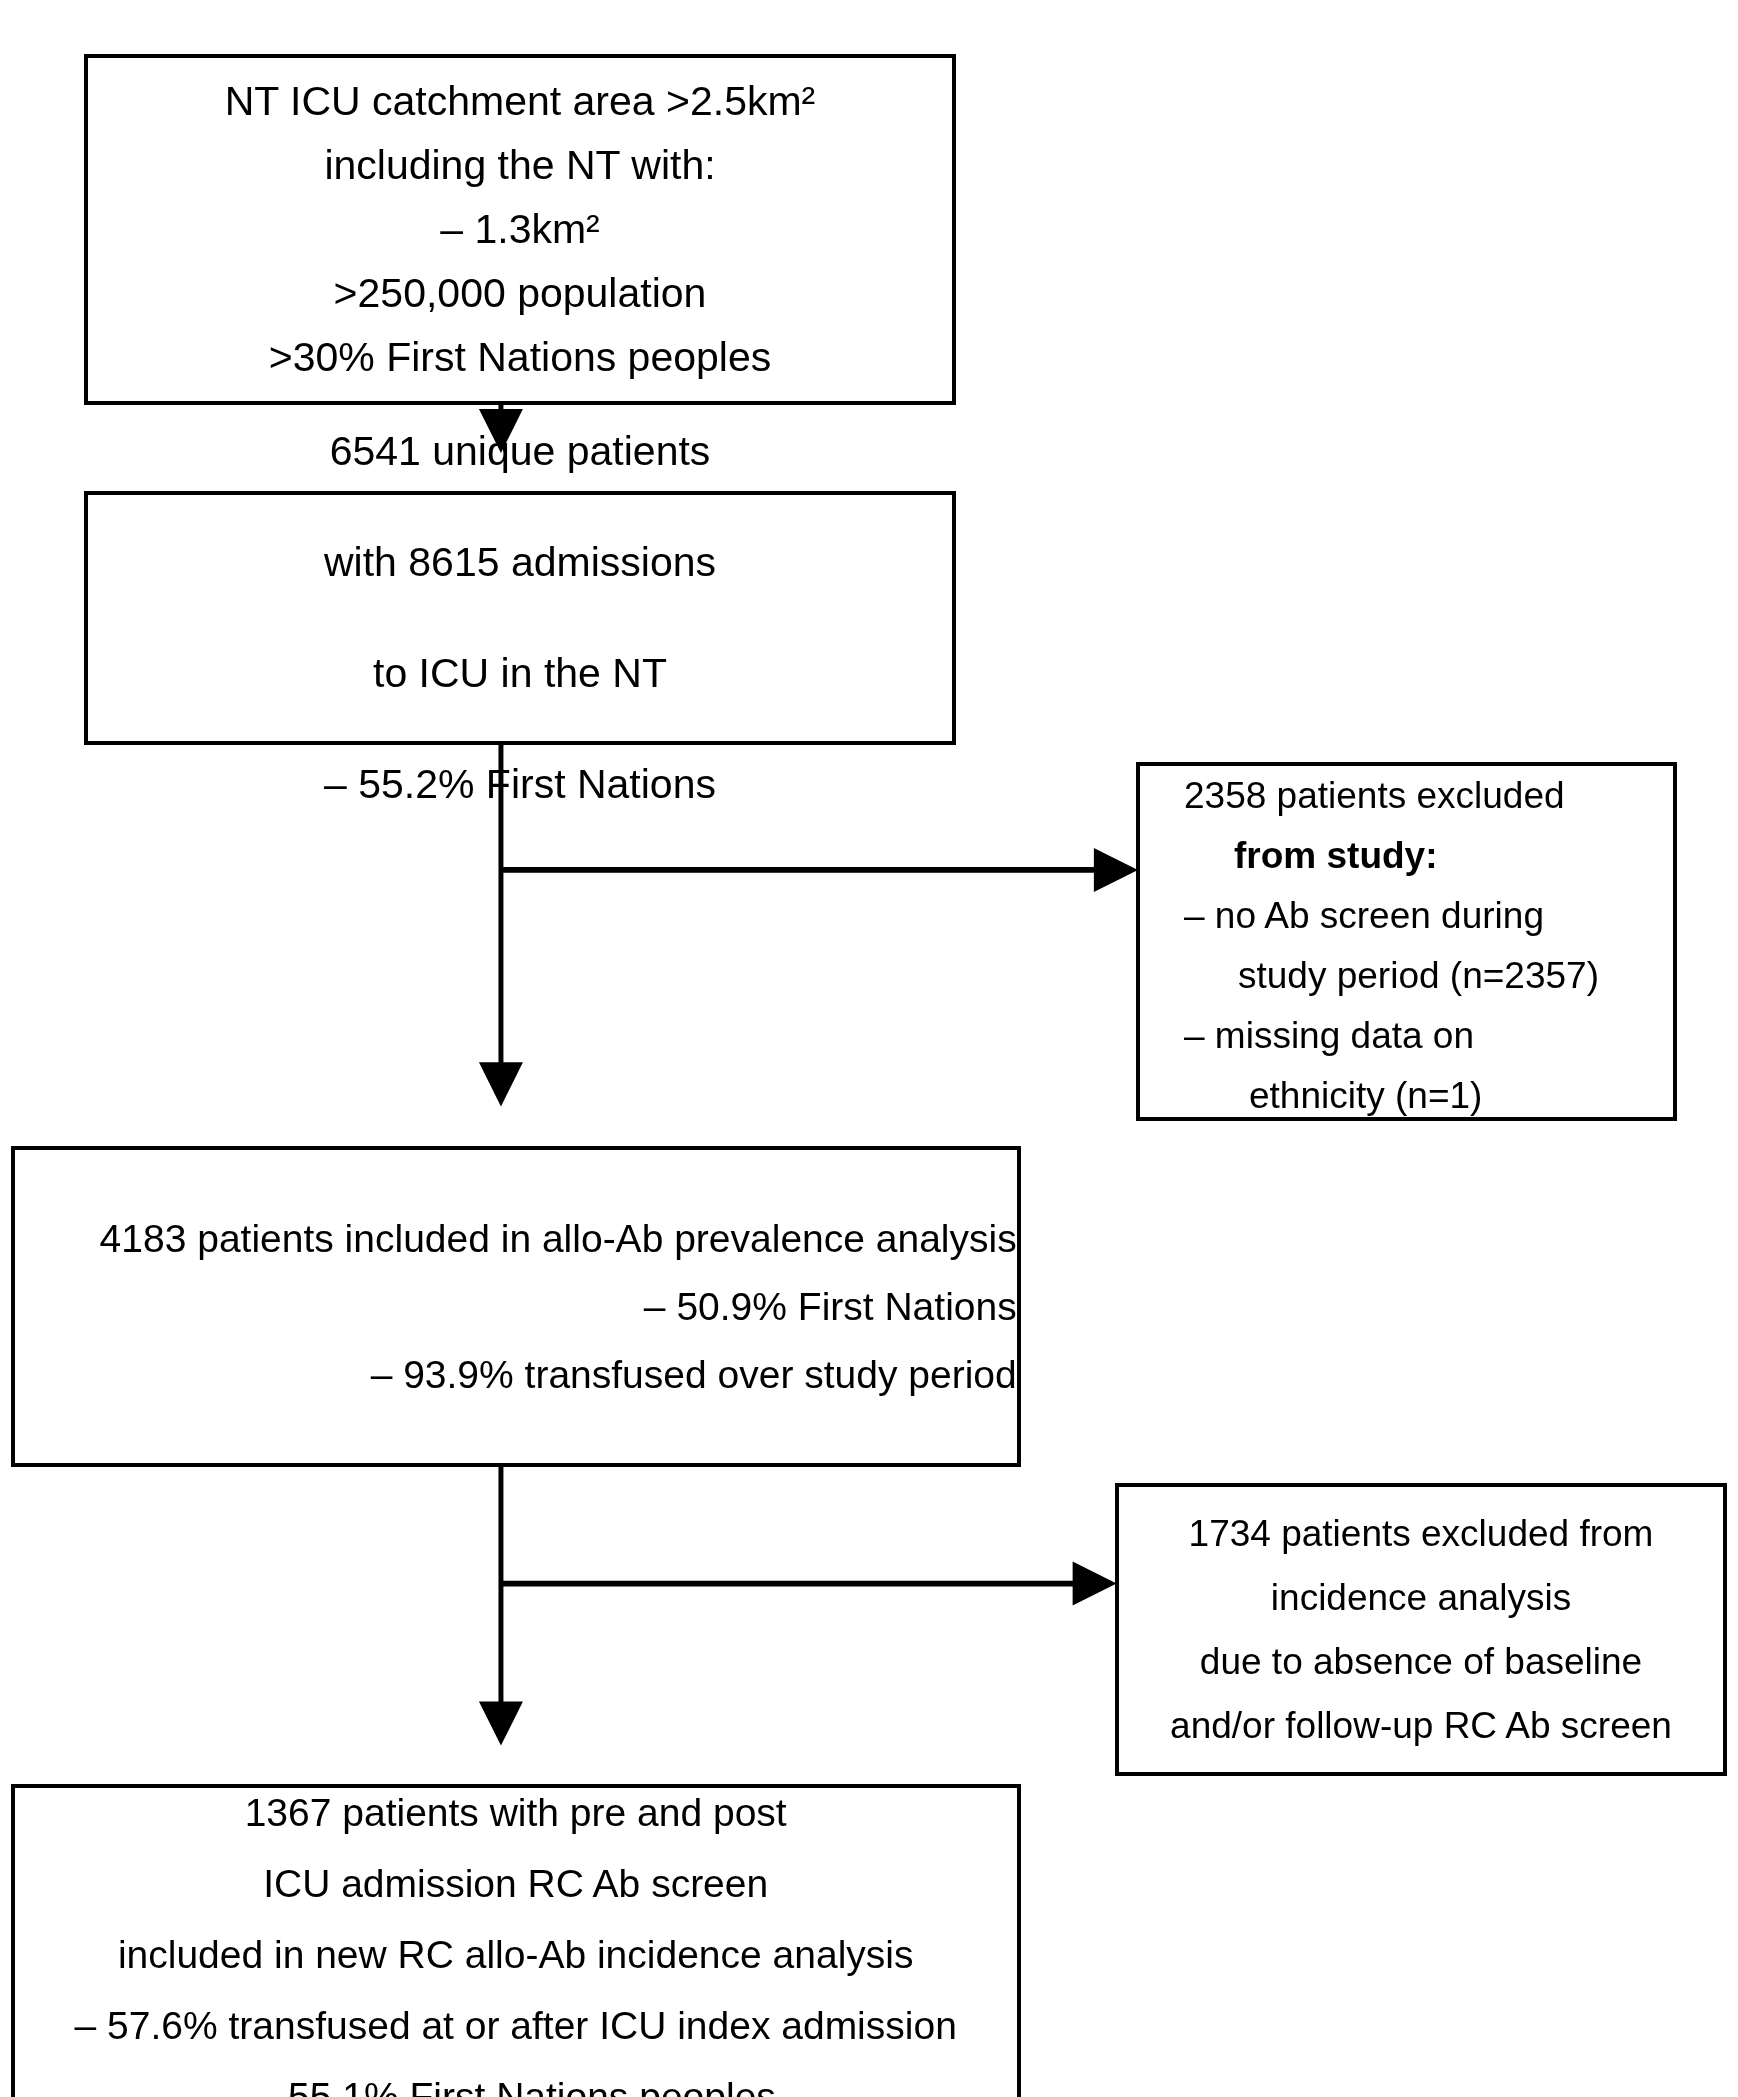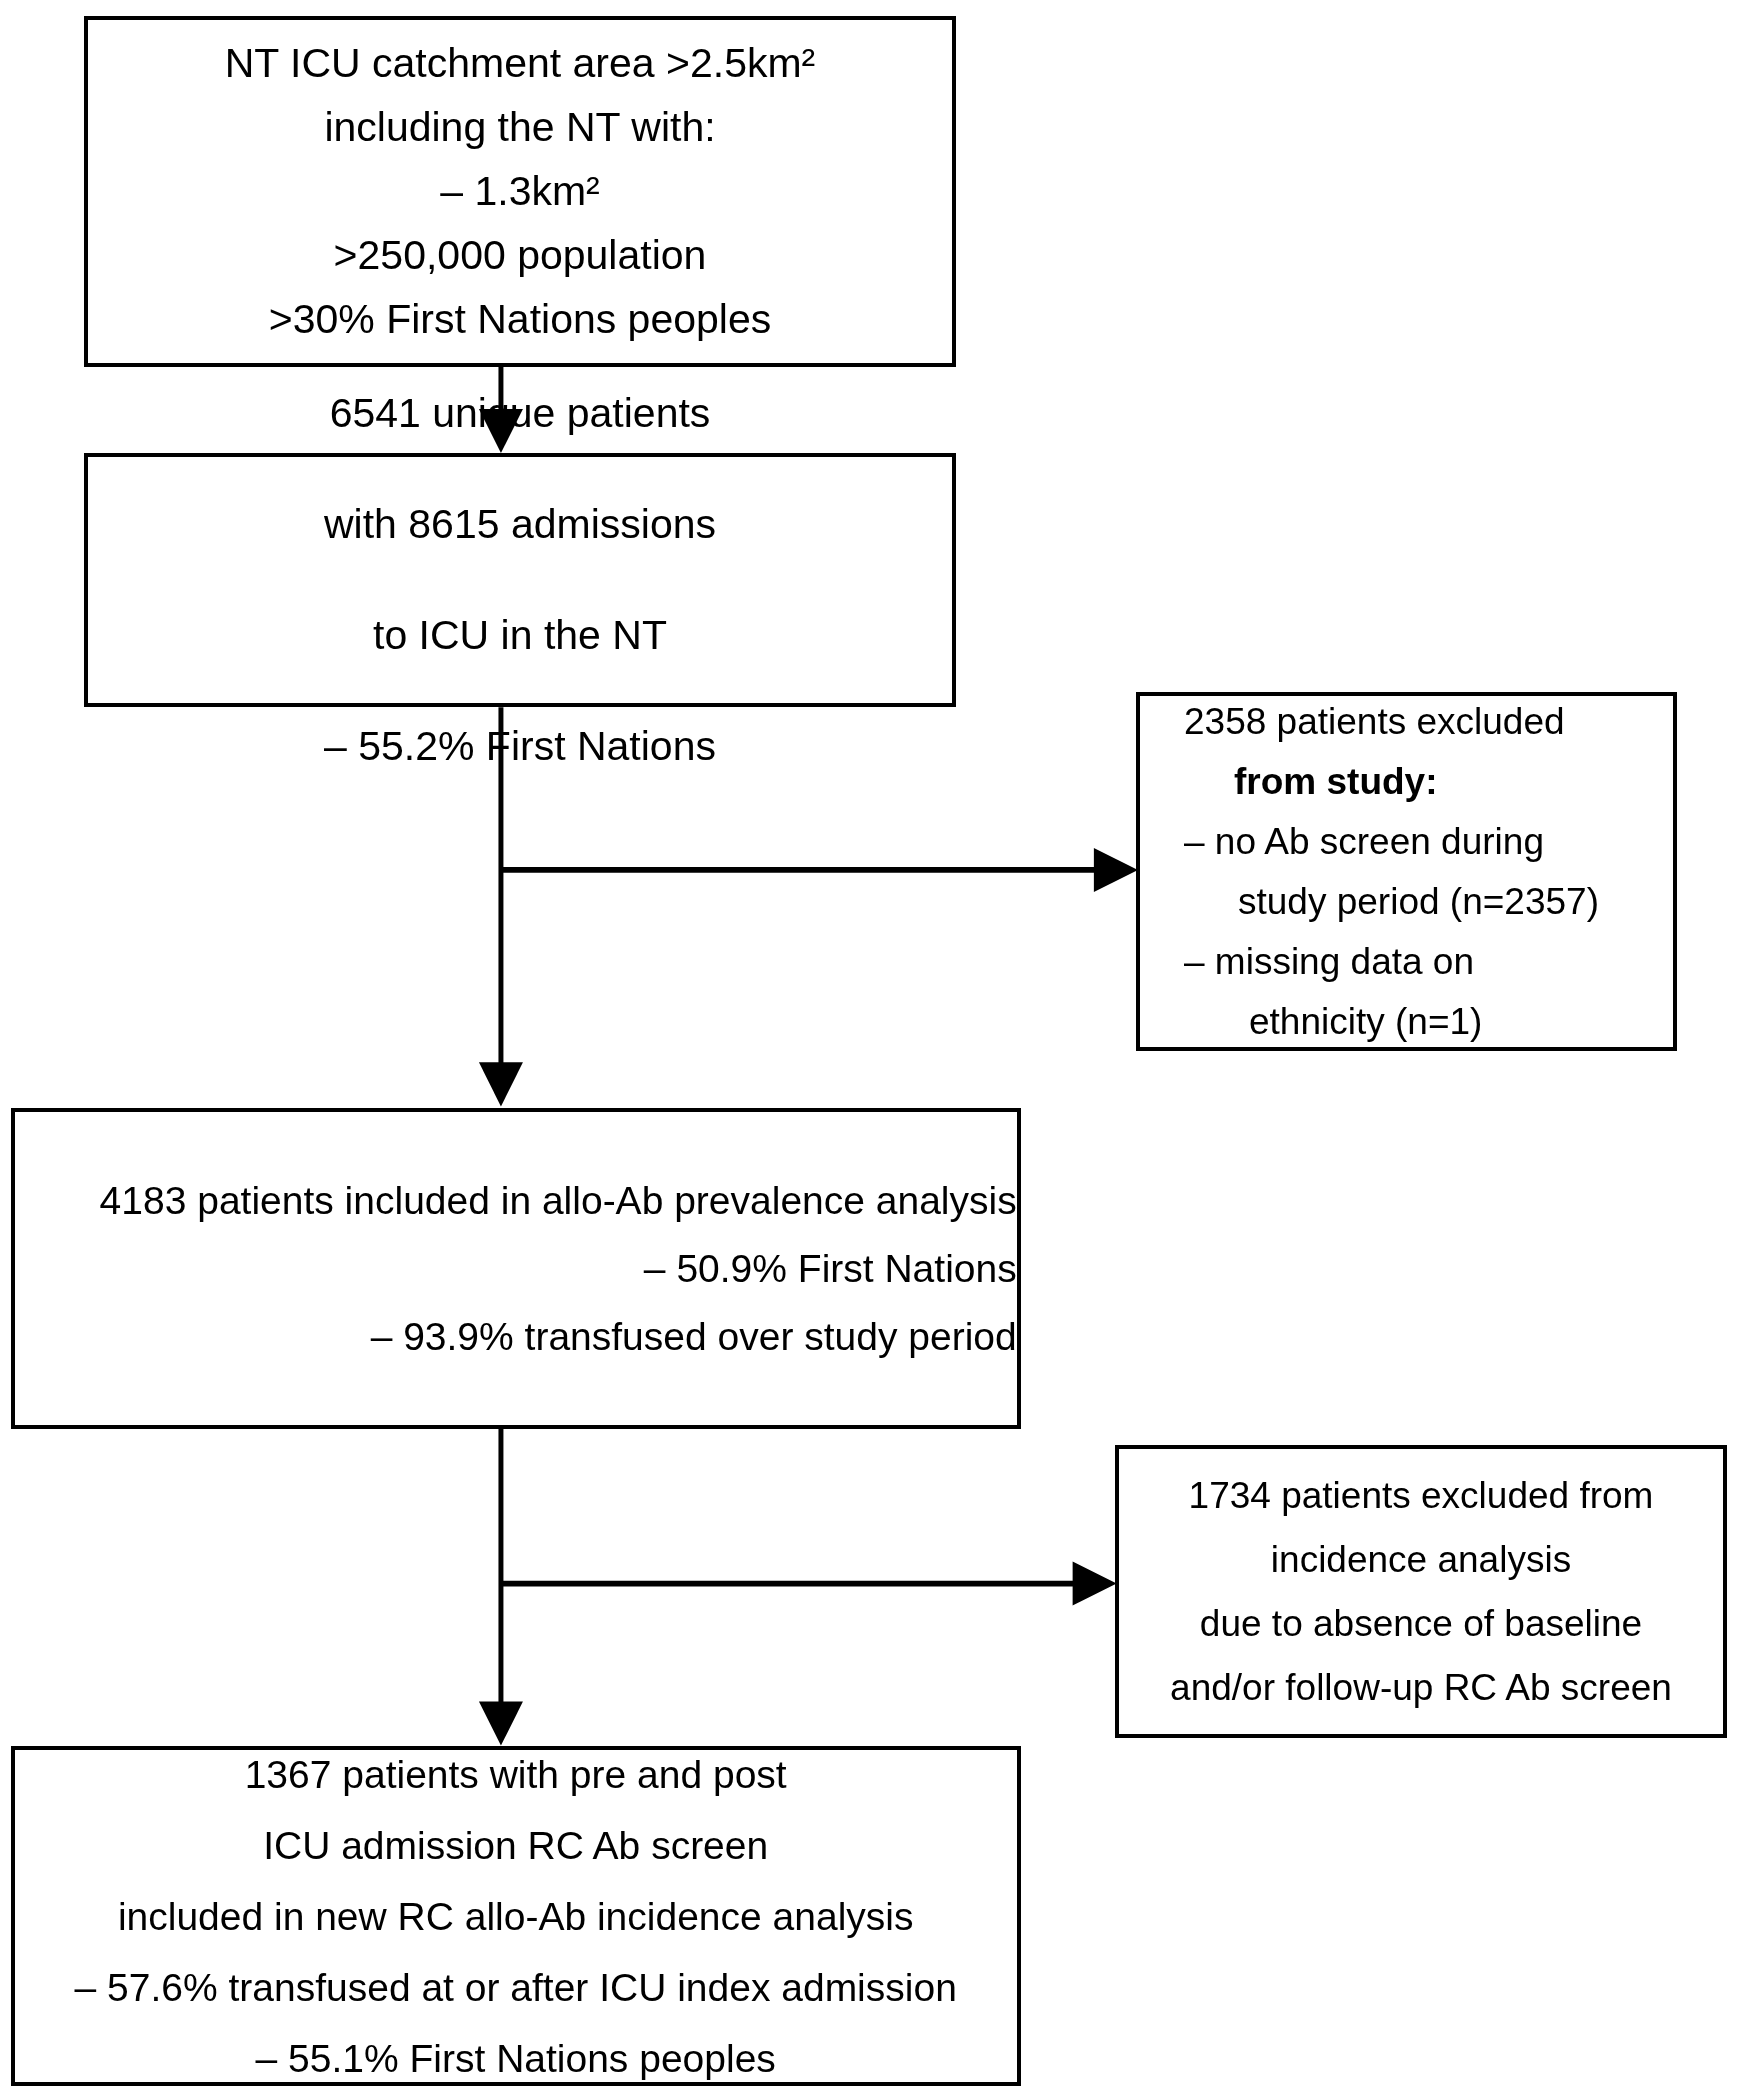--- a/index.html
+++ b/index.html
@@ -24,44 +24,46 @@
   }
   .box {
     position: absolute;
     box-sizing: border-box;
     border: 4.3px solid #000000;
     background: #ffffff;
     display: flex;
     flex-direction: column;
     justify-content: center;
     text-align: center;
+    margin-top: 38px;
   }
   .box .line {
     white-space: nowrap;
   }
   
   .b-catchment {
     left: 84px; top: 15.6px;
     width: 872px; height: 351px;
     font-size: 41px; line-height: 64px;
   }
   
   .b-patients {
     left: 84px; top: 453px;
     width: 872px; height: 254px;
     font-size: 41px; line-height: 63px; gap: 48px;
   }
   
   .b-excl-study {
-    left: 1136px; top: 692px;
+    left: 1136px; top: 724px;
     width: 541px; height: 359px;
     font-size: 37px; line-height: 60px;
     text-align: left;
     align-items: flex-start;
     padding-left: 44px;
+    justify-content: space-between;
   }
   .b-excl-study .ind-1 { padding-left: 50px; font-weight: bold; }
   .b-excl-study .ind-2 { padding-left: 54px; }
   .b-excl-study .ind-3 { padding-left: 65px; }
   
   .b-prevalence {
     left: 10.7px; top: 1108px;
     width: 1010px; height: 321px;
     font-size: 39px; line-height: 68px; text-align: right;
   }

